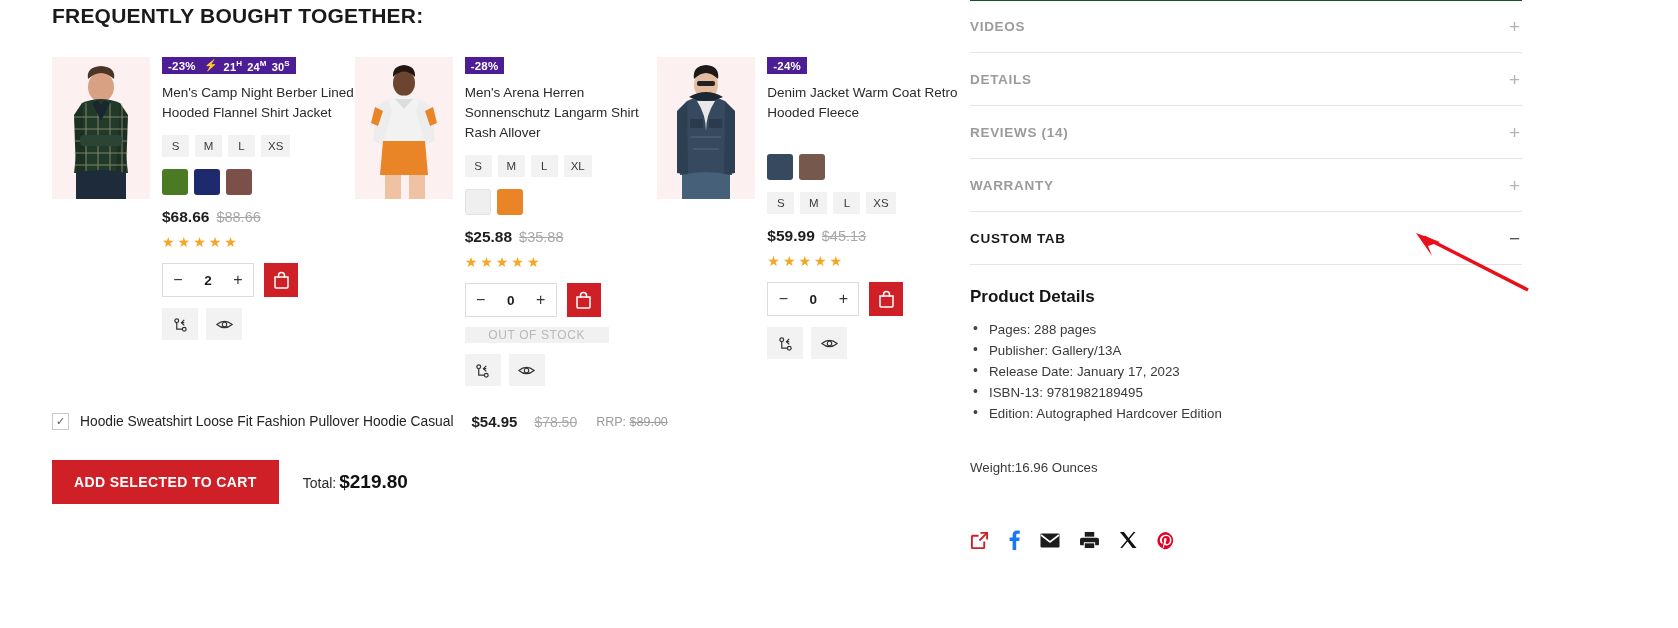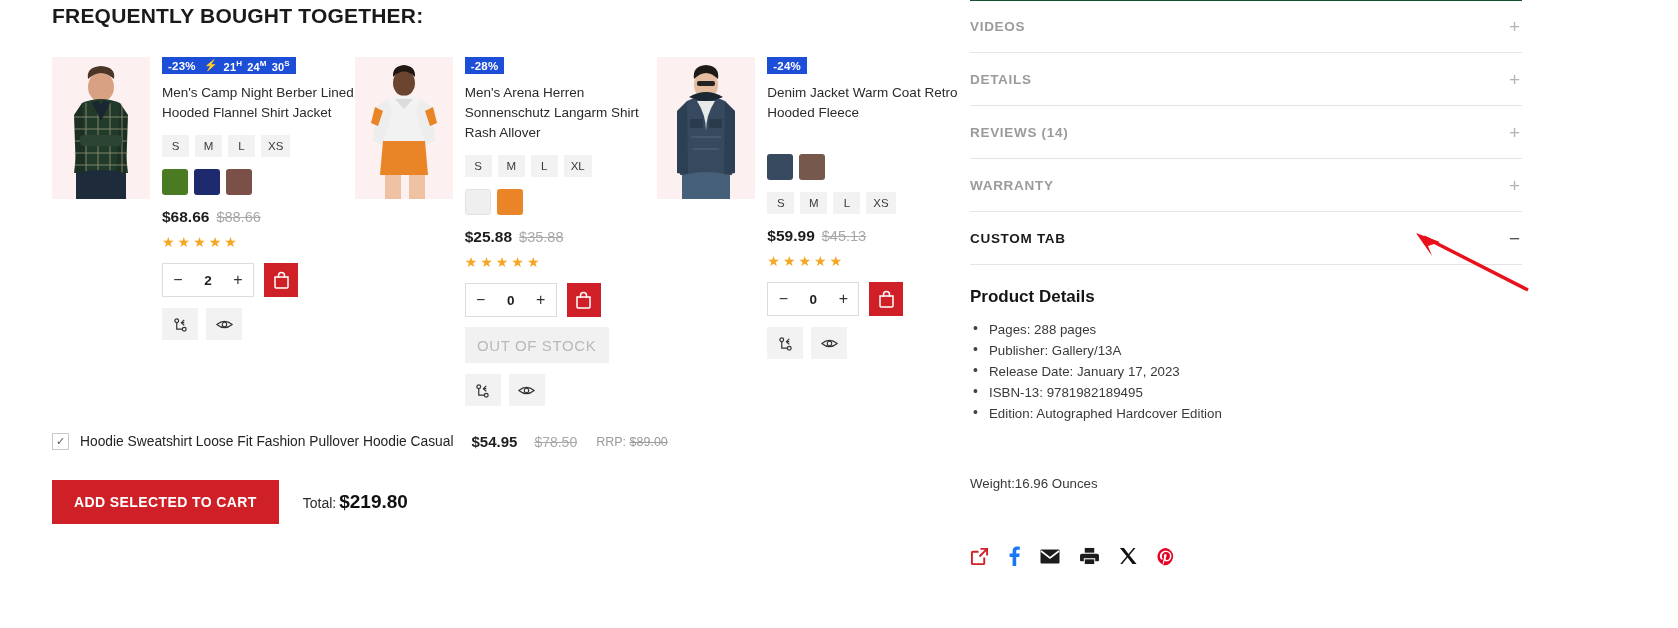--- a/index.html
+++ b/index.html
@@ -21,21 +21,21 @@
   .cards { display: flex; margin-top: 28px; }
   .card { display: flex; width: 304px; }
   .card-thumb {
     width: 98px; height: 142px; flex: 0 0 98px;
     background: #fcf0f1; overflow: hidden; position: relative;
   }
   .card-body { padding-left: 12px; flex: 1; min-width: 0; }
 
   .badge-row { display: flex; align-items: stretch; height: 17px; }
   .badge {
-    background: #1d4ed8; color: #fff; font-size: 11.5px; font-weight: bold;
+    background: #4c1d95; color: #fff; font-size: 11.5px; font-weight: bold;
     display: flex; align-items: center; padding: 0 6px; letter-spacing: .2px;
   }
   .badge.timer { padding-left: 3px; gap: 5px; }
   .badge .bolt { font-size: 11px; }
   .badge .seg { font-size: 11px; font-weight: bold; }
   .badge .seg sup { font-size: 8px; }
 
   .card-name {
     margin-top: 9px; font-size: 13.5px; line-height: 20px; color: #2b2b2b;
   }
@@ -65,22 +65,22 @@
     font-size: 16px; color: #333; cursor: pointer; line-height: 1;
   }
   .stepper .val {
     min-width: 30px; text-align: center; font-size: 13.5px; font-weight: bold; color: #1d1d1d;
   }
   .cart-btn {
     width: 34px; height: 34px; background: #cf2027; border: 0; cursor: pointer;
     display: flex; align-items: center; justify-content: center;
   }
   .oos {
-    margin-top: 10px; width: 144px; height: 36px; background: #f1f1f1; color: #b9b9b9;
-    font-size: 15px; letter-spacing: .6px; display: flex; align-items: center;
+    margin-top: 10px; width: 144px; height: 16px; background: #f1f1f1; color: #b9b9b9;
+    font-size: 12px; letter-spacing: .6px; display: flex; align-items: center;
     justify-content: center;
   }
   .icon-row { display: flex; gap: 8px; margin-top: 11px; }
   .icon-btn {
     width: 36px; height: 32px; background: #f2f2f2; border: 0; cursor: pointer;
     display: flex; align-items: center; justify-content: center; color: #333;
   }
 
   
   .bundle-line { display: flex; align-items: center; gap: 11px; margin-top: 27px; padding-left: 0; }
@@ -122,21 +122,21 @@
   .acc-panel { padding-top: 22px; }
   .pd-title { font-size: 17px; font-weight: bold; color: #151515; }
   .pd-list { margin-top: 12px; list-style: none; }
   .pd-list li {
     font-size: 13.3px; color: #3a3a3a; line-height: 21px;
     position: relative; padding-left: 19px;
   }
   .pd-list li::before {
     content: "•"; position: absolute; left: 3px; top: -1px; color: #444; font-size: 14px;
   }
-  .pd-weight { margin-top: 52px; font-size: 13.3px; color: #3a3a3a; }
+  .pd-weight { margin-top: 36px; font-size: 13.3px; color: #3a3a3a; }
 
   .share-row { display: flex; align-items: center; gap: 20px; margin-top: 55px; }
   .share-ico { cursor: pointer; display: flex; align-items: center; line-height: 0; }
 
   
   .arrow { position: absolute; left: 1410px; top: 232px; pointer-events: none; }
 </style>
 </head>
 <body>
 

